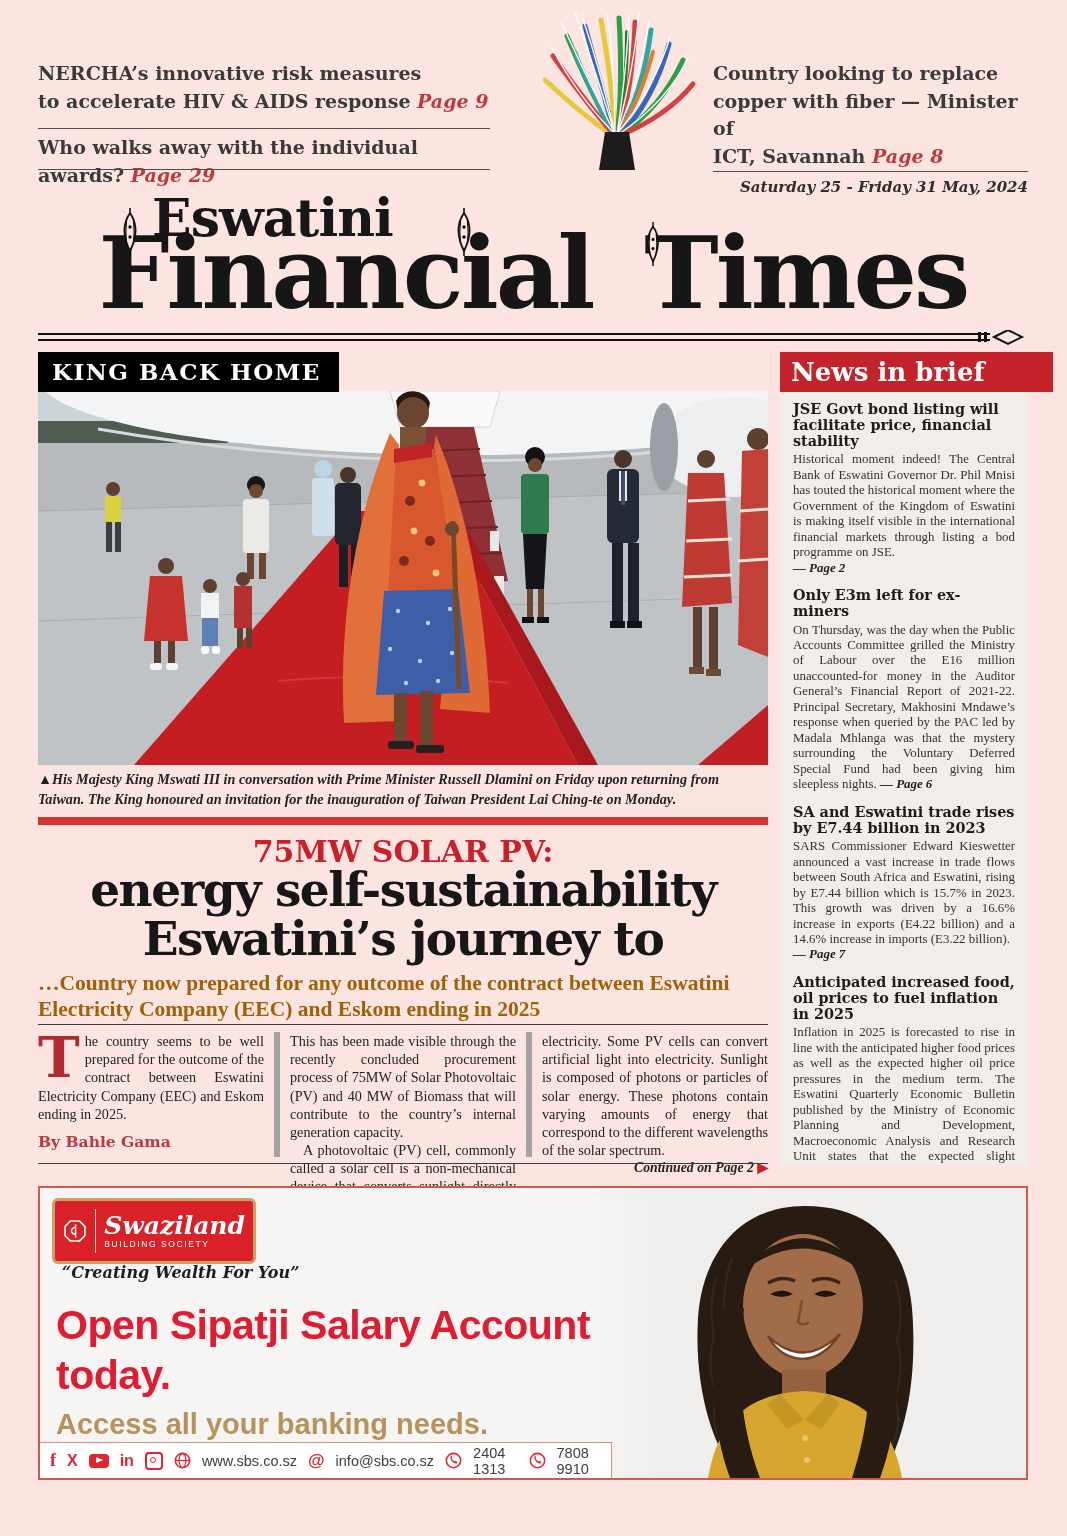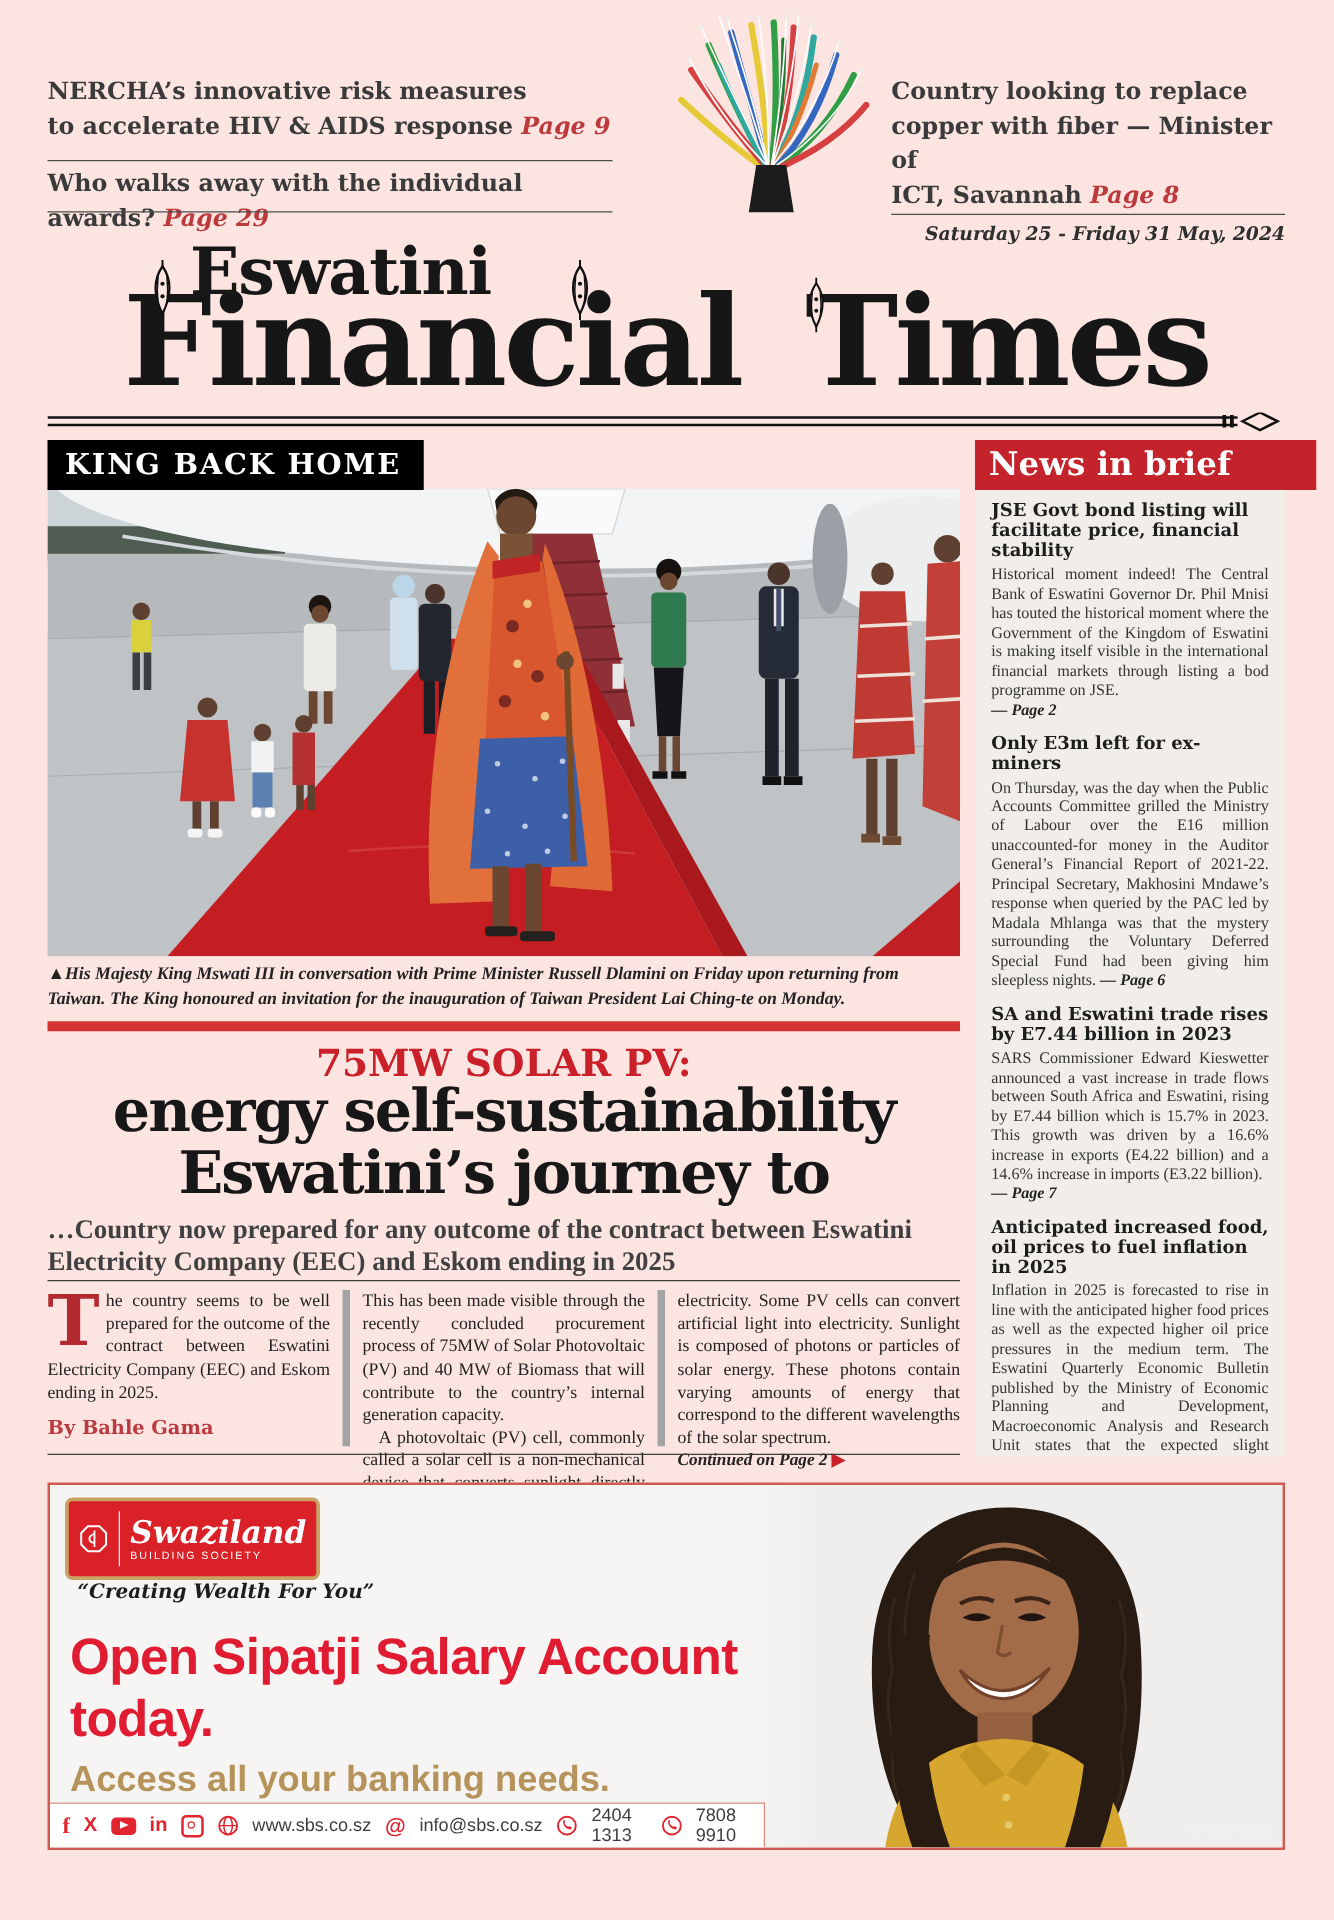--- a/index.html
+++ b/index.html
@@ -50,35 +50,35 @@
   .brief .pref{font-style:italic;font-weight:700;color:#222;}
   .brief:nth-of-type(1) .pref,.brief:nth-of-type(3) .pref{display:block;}
 
   
   .kicker{position:absolute;left:38px;top:834px;width:730px;text-align:center;
           font-family:"DejaVu Serif",serif;font-weight:700;font-size:30px;color:#c9202a;}
   .headline{position:absolute;left:38px;top:866px;width:730px;text-align:center;
             font-family:"DejaVu Serif",serif;font-weight:700;font-size:47px;line-height:1.04;
             letter-spacing:-1.5px;color:#171717;}
   .deck{position:absolute;left:38px;top:970px;width:730px;font-family:"Liberation Serif",serif;
-        font-weight:700;font-size:21.5px;line-height:1.22;color:#404040;}
+        font-weight:700;font-size:21.5px;line-height:1.22;color:#a16207;}
   .a-rule{position:absolute;left:38px;width:730px;border-top:1.4px solid #3c3c3c;height:0;}
   .a-rule.top{top:1024px;}
   .a-rule.bot{top:1163px;}
   .cols{position:absolute;left:38px;top:1032px;width:730px;height:125px;display:flex;}
   .col{flex:1;padding:0 10px;font-size:14.2px;line-height:1.28;text-align:justify;color:#222;}
   .col:first-child{padding-left:0;}
   .col:last-child{padding-right:0;}
   .col + .col{border-left:6px solid #a3a3a3;font-family:Liberation Serif, serif;}
   .col p{margin:0;}
   .col .indent{text-indent:13px;}
   .dropcap{float:left;font-family:"DejaVu Serif",serif;font-weight:700;font-size:56px;line-height:0.8;
            color:#b22a2f;padding:3px 5px 0 0;}
   .byline{font-family:"DejaVu Serif",serif;font-weight:700;font-size:15.5px;color:#bb3a40;margin-top:9px;}
-  .continued{font-style:italic;font-weight:700;font-size:13.8px;text-align:left;margin-top:2px;}
+  .continued{font-style:italic;font-weight:700;font-size:13.8px;text-align:right;margin-top:2px;}
   .continued .arr{color:#c9202a;font-style:normal;}
 
   
   .ad{position:absolute;left:38px;top:1186px;width:990px;height:294px;background:#f6f5f3;
       border:2px solid #cf5a50;box-sizing:border-box;overflow:hidden;}
   .ad-photo{position:absolute;right:0;top:0;width:436px;height:290px;}
   .sbs-logo{position:absolute;left:12px;top:10px;width:204px;height:66px;background:#d92127;
             border:3px solid #c9a264;border-radius:6px;box-sizing:border-box;display:flex;
             align-items:center;padding:0 8px;gap:8px;}
   .logo-sep{width:2px;height:44px;background:#fff;opacity:.9;}

